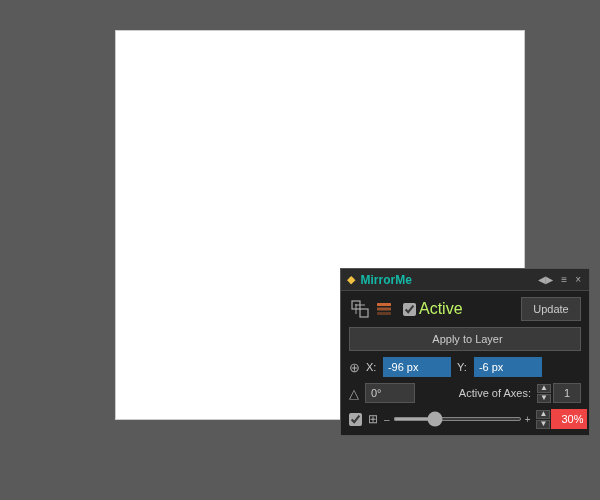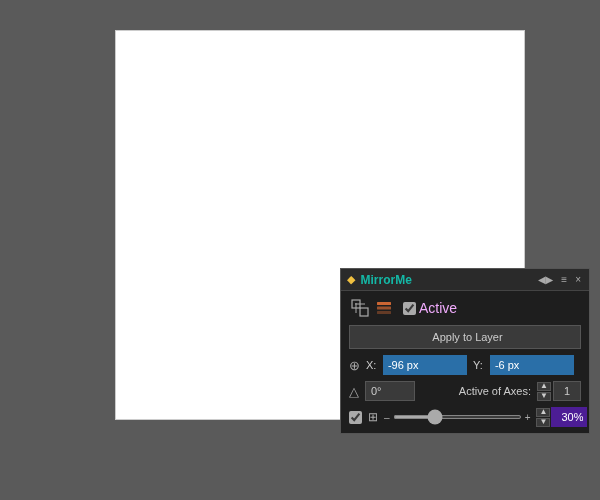--- a/index.html
+++ b/index.html
@@ -110,22 +110,22 @@
       align-items: center;
       gap: 3px;
       flex: 1;
     }
 
     .active-check input[type="checkbox"] {
       accent-color: #aaa;
     }
 
     .active-label {
-      color: #f0abfc;
-      font-size: 14px;
+      color: #bef264;
+      font-size: 16px;
     }
 
     .btn {
       background: #3a3a3a;
       border: 1px solid #555;
       color: #ccc;
       padding: 3px 10px;
       cursor: pointer;
       font-size: 11px;
       height: 24px;
@@ -170,21 +170,21 @@
       color: #ccc;
       font-size: 11px;
       min-width: 14px;
     }
 
     .xy-input {
       background: #2a6fa8;
       border: none;
       color: white;
       padding: 2px 5px;
-      width: 84px;
+      width: 68px;
       font-size: 11px;
       height: 20px;
       outline: none;
     }
 
     
     .angle-row {
       display: flex;
       align-items: center;
       gap: 6px;
@@ -297,21 +297,21 @@
       accent-color: #aaa;
     }
 
     .opacity-spinner {
       display: flex;
       align-items: center;
       gap: 1px;
     }
 
     .opacity-input {
-      background: #4c1d95;
+      background: #ef4444;
       border: none;
       color: white;
       padding: 2px 4px;
       width: 36px;
       font-size: 11px;
       height: 20px;
       outline: none;
       text-align: right;
     }
   </style>
@@ -351,20 +351,21 @@
             <rect x="2" y="3" width="14" height="3" rx="0.5" fill="#cc6633"></rect>
             <rect x="2" y="7.5" width="14" height="3" rx="0.5" fill="#cc6633" opacity="0.7"></rect>
             <rect x="2" y="12" width="14" height="3" rx="0.5" fill="#cc6633" opacity="0.4"></rect>
           </svg>
         </div>
       </div>
       <div class="active-check">
         <input type="checkbox" id="active-cb" checked="" style="">
         <label for="active-cb" class="active-label">Active</label>
       </div>
+      <button class="btn btn-update">Update</button>
     </div>
 
     <div class="row">
       <button class="btn btn-apply">Apply to Layer</button>
     </div>
 
     <div class="xy-row">
       <span class="xy-icon">⊕</span>
       <div class="xy-group">
         <span class="xy-label">X:</span>

